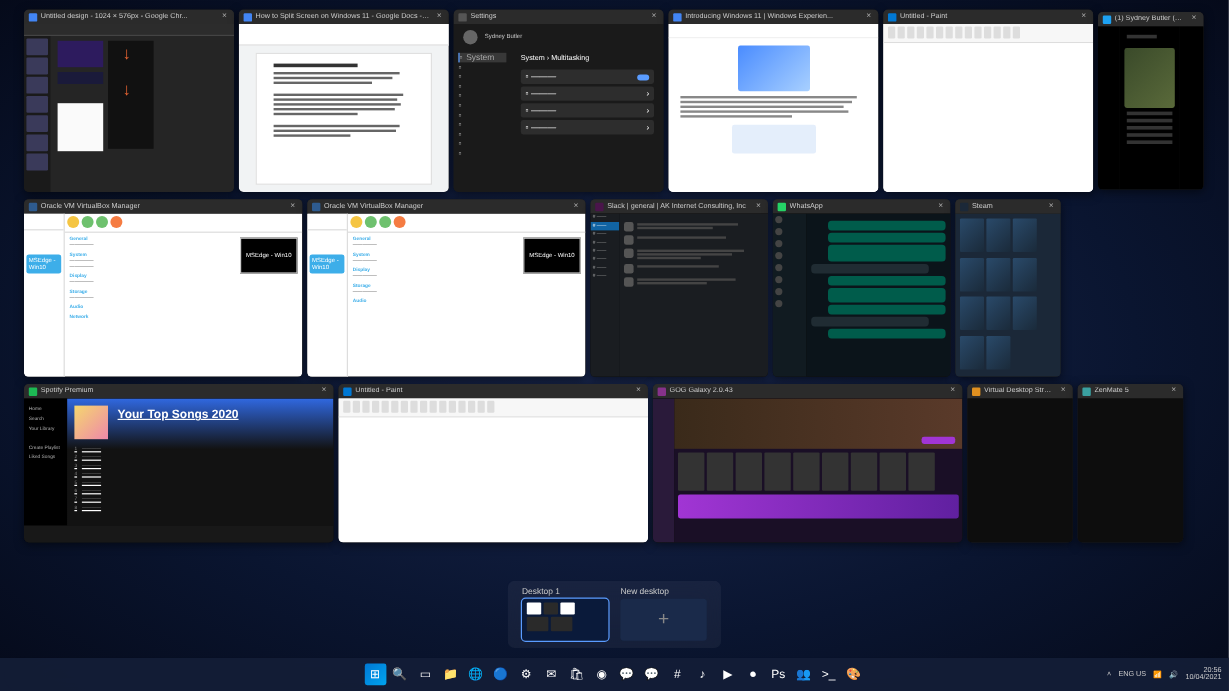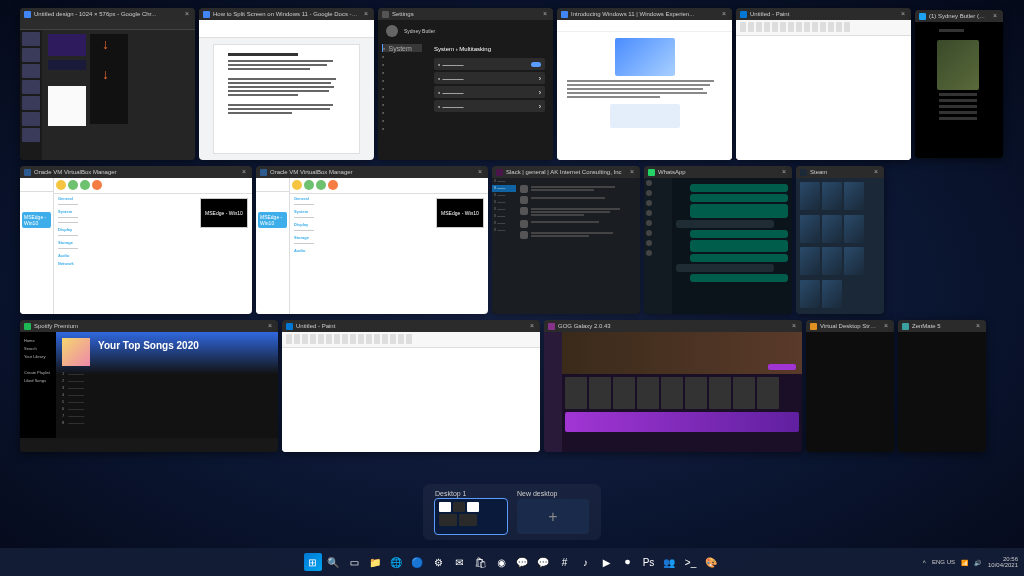--- a/index.html
+++ b/index.html
@@ -114,21 +114,21 @@
 .wa-bubble.in { background: #202c33; margin: 2px 14px 2px 0; }
 .wa-chat { height: 10px; display: flex; align-items: center; gap: 2px; padding: 0 2px; }
 .wa-chat .av { width: 6px; height: 6px; background: #444; border-radius: 50%; }
 
 
 .steam-body { display: flex; flex-wrap: wrap; gap: 2px; padding: 4px; background: #1b2838; height: 100%; }
 .steam-tile { width: 20px; height: 28px; background: linear-gradient(135deg,#2a4a6a,#1a2a3a); border-radius: 1px; }
 
 
 .sp-side { position: absolute; left: 0; top: 0; bottom: 14px; width: 36px; background: #000; padding: 4px; }
-.sp-main { position: absolute; left: 36px; right: 0; top: 0; bottom: 14px; background: linear-gradient(180deg,#3068e0 0%,#121212 40%); padding: 8px 6px; }
+.sp-main { position: absolute; left: 36px; right: 0; top: 0; bottom: 14px; background: linear-gradient(180deg,#3068e0 0%,#121212 40%); padding: 8px 6px; text-decoration: underline; }
 .sp-hero { color: #fff; font-size: 10px; font-weight: bold; }
 .sp-cover { position: absolute; left: 6px; top: 6px; width: 28px; height: 28px; background: linear-gradient(135deg,#f5d76e,#e8a); }
 .sp-tracks { margin-top: 20px; }
 .sp-track { height: 6px; display: flex; gap: 4px; margin: 1px 0; color: #888; font-size: 4px; }
 .sp-bar { position: absolute; left: 0; right: 0; bottom: 0; height: 14px; background: #181818; }
 .sp-item { height: 6px; color: #b3b3b3; font-size: 4px; margin: 2px 0; }
 
 
 .gog-side { position: absolute; left: 0; top: 0; bottom: 0; width: 18px; background: #2a1a3a; }
 .gog-main { position: absolute; left: 18px; right: 0; top: 0; bottom: 0; background: #1a0f26; }

